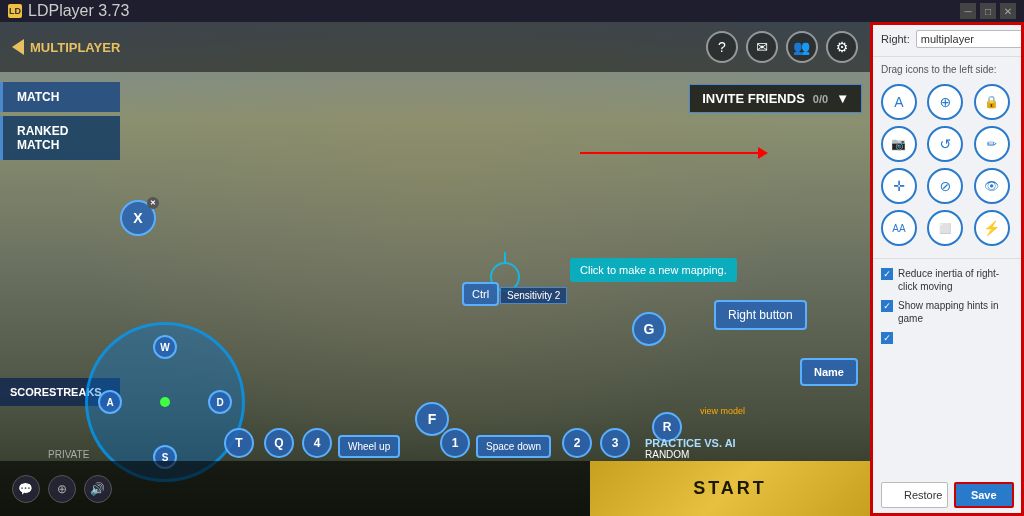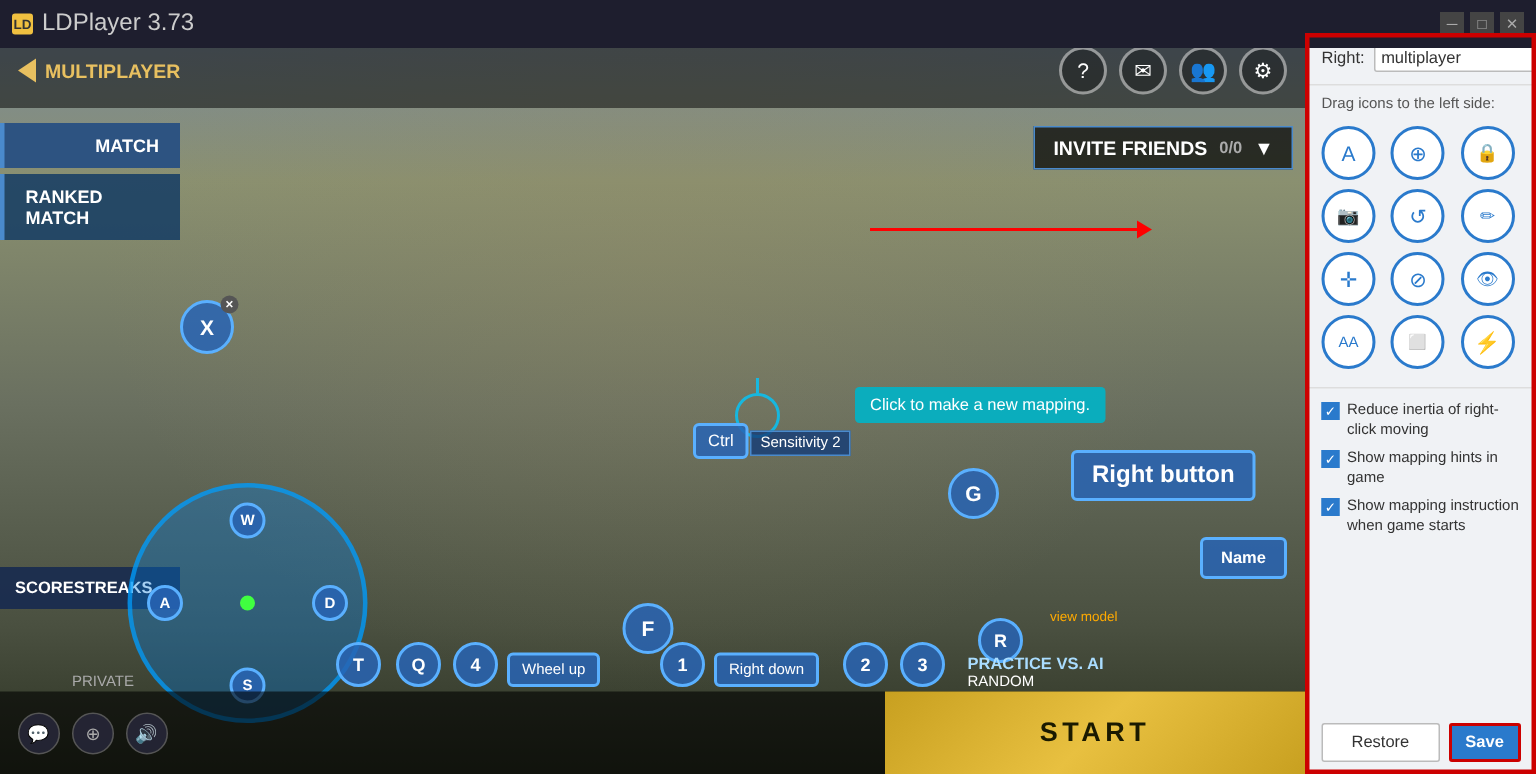--- a/index.html
+++ b/index.html
@@ -9,21 +9,21 @@
       overflow: hidden;
       font-family: Arial, sans-serif;
       background: #1a1a2e;
       position: relative;
     }
 
     
     .title-bar {
       position: absolute;
       top: 0; left: 0; right: 0;
-      height: 32px;
+      height: 22px;
       background: #1e1e2e;
       display: flex;
       align-items: center;
       padding: 0 8px;
       z-index: 100;
     }
     .title-bar-icon {
       width: 14px; height: 14px;
       background: #f0c040;
       border-radius: 2px;
@@ -115,21 +115,20 @@
       padding: 8px 14px;
       font-size: 12px;
       font-weight: bold;
       text-transform: uppercase;
       margin-bottom: 4px;
       border-left: 3px solid #4a8acc;
       cursor: pointer;
     }
     .menu-item.active {
       background: rgba(40,80,130,0.95);
-      text-align: right;
     }
 
     
     .invite-bar {
       position: absolute;
       top: 62px;
       right: 8px;
       background: rgba(0,0,0,0.7);
       border: 1px solid #4a8acc;
       padding: 6px 12px;
@@ -281,21 +280,21 @@
       color: white; font-weight: bold; font-size: 12px;
       display: flex; align-items: center; justify-content: center;
     }
 
     
     .right-button {
       position: absolute;
       top: 278px; left: 714px;
       background: rgba(40,100,180,0.85);
       border: 2px solid #5ab0ff;
-      color: white; font-size: 16px; font-weight: bold;
+      color: white; font-size: 12px; font-weight: normal;
       padding: 6px 12px;
       border-radius: 4px;
       cursor: pointer;
     }
 
     
     .space-button {
       position: absolute;
       top: 336px; left: 800px;
       background: rgba(40,100,180,0.85);
@@ -533,26 +532,27 @@
       font-size: 10px; color: #333; line-height: 1.3;
     }
 
     .panel-buttons {
       display: flex; gap: 6px;
       padding: 8px 10px;
       margin-top: auto;
     }
     .restore-btn {
       flex: 1;
-      padding: 5px 16px;
+      padding: 5px 4px;
       background: white;
       border: 1px solid #bbb;
       font-size: 11px; color: #333;
       cursor: pointer;
       border-radius: 2px;
+      text-align: right;
     }
     .save-btn {
       flex: 1;
       padding: 5px 0;
       background: #2a7acc;
       border: 2px solid #cc0000;
       font-size: 11px; color: white;
       cursor: pointer;
       border-radius: 2px;
       font-weight: bold;
@@ -706,21 +706,21 @@
   <div class="key-4">
     <span>4</span>
   </div>
   <div class="key-wheel-up">
     <span>Wheel up</span>
   </div>
   <div class="key-1">
     <span>1</span>
   </div>
   <div class="key-wheel-down">
-    <span>Right down</span>
+    <span>Space down</span>
   </div>
   <div class="key-2">
     <span>2</span>
   </div>
   <div class="key-3">
     <span>3</span>
   </div>
 
   <div class="private-label">
     <span>PRIVATE</span>
@@ -781,21 +781,20 @@
     <div class="checkbox-row">
       <div class="checkbox-box">
         <span class="checkbox-check">✓</span>
       </div>
       <span class="checkbox-label">Show mapping hints in game</span>
     </div>
     <div class="checkbox-row">
       <div class="checkbox-box">
         <span class="checkbox-check">✓</span>
       </div>
-      <span class="checkbox-label">Show mapping instruction when game starts</span>
     </div>
   </div>
 
   <div class="panel-buttons">
     <button class="restore-btn">Restore</button>
     <button class="save-btn">Save</button>
   </div>
 </div>
 
 <div class="red-outline"></div>

